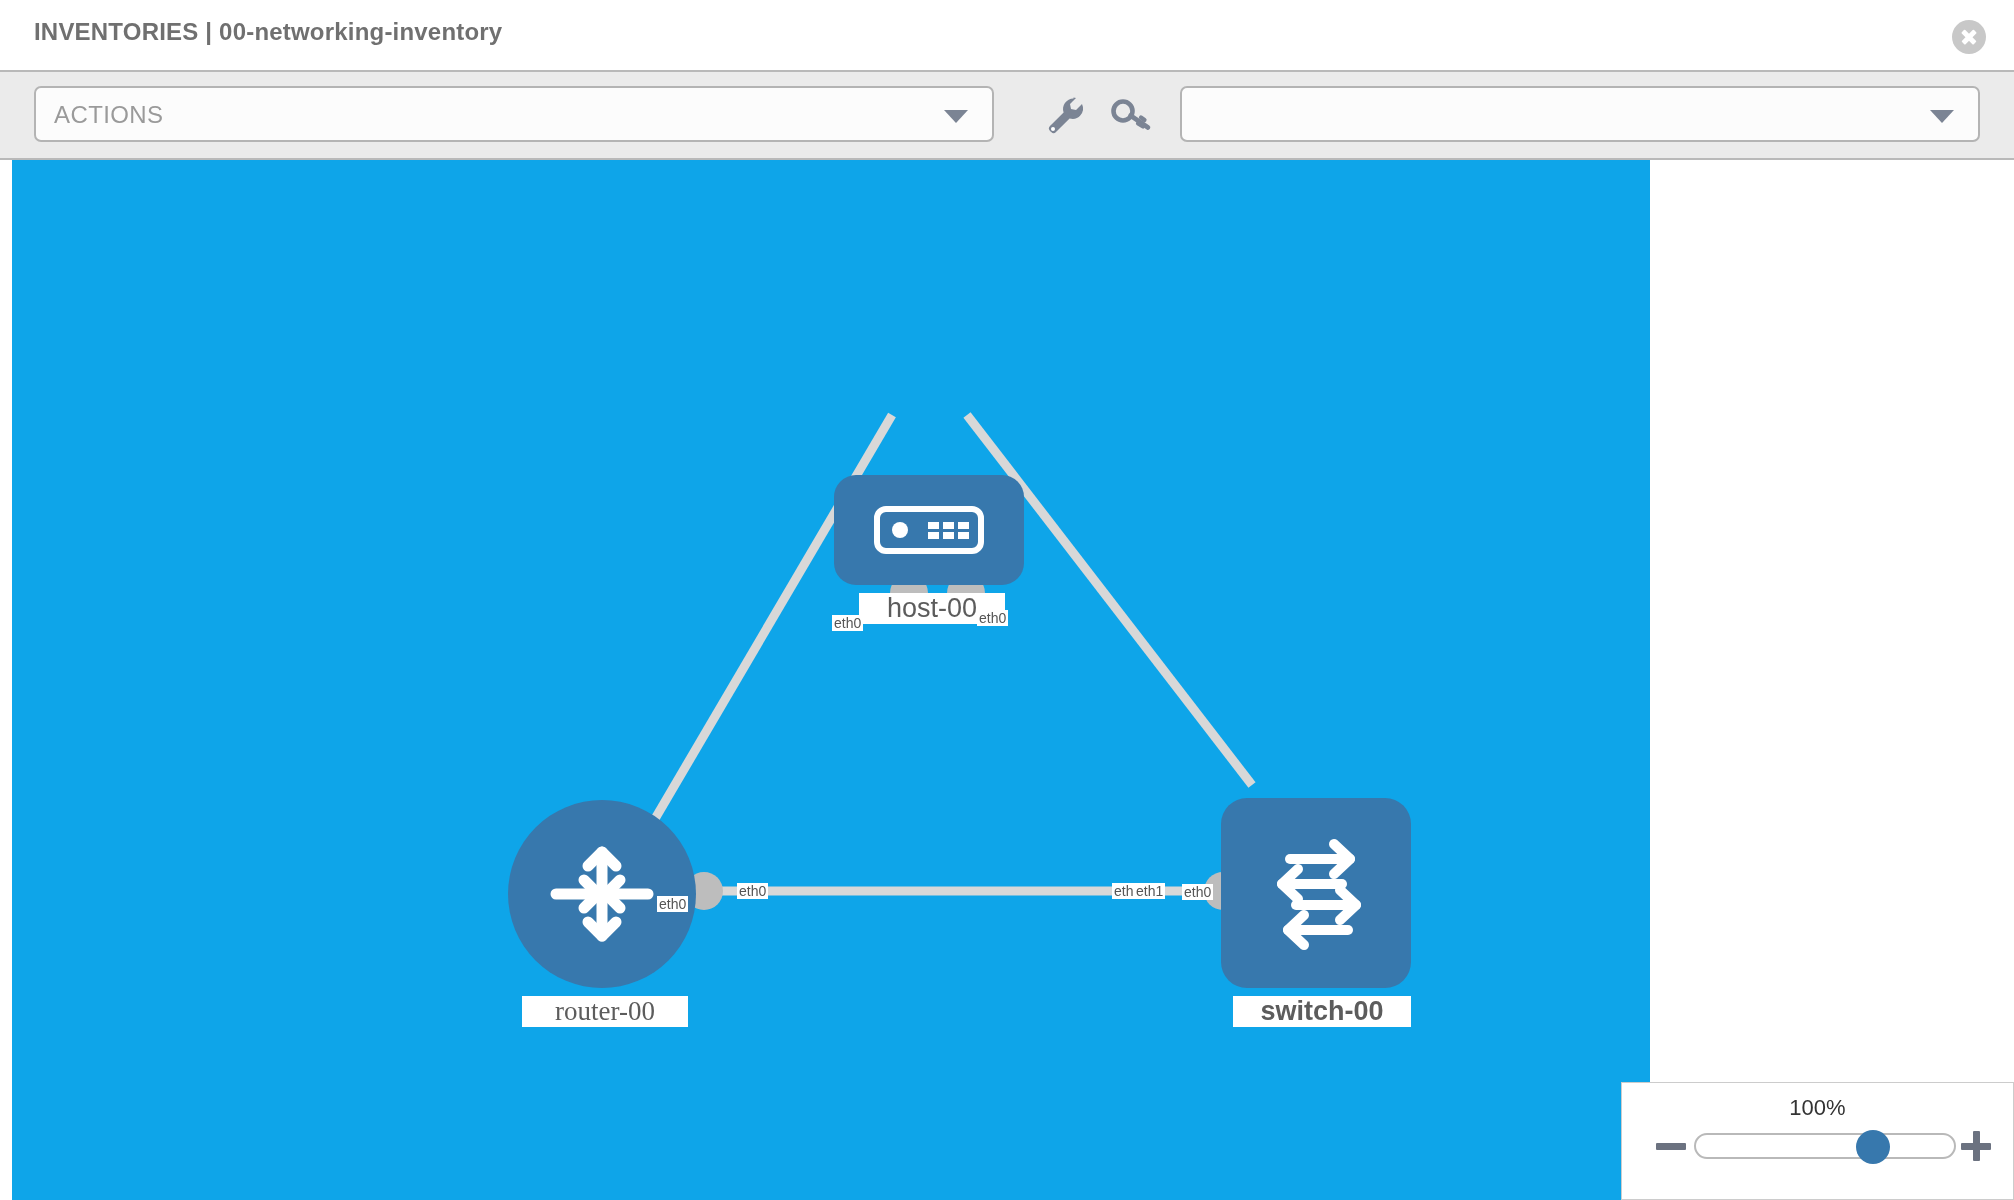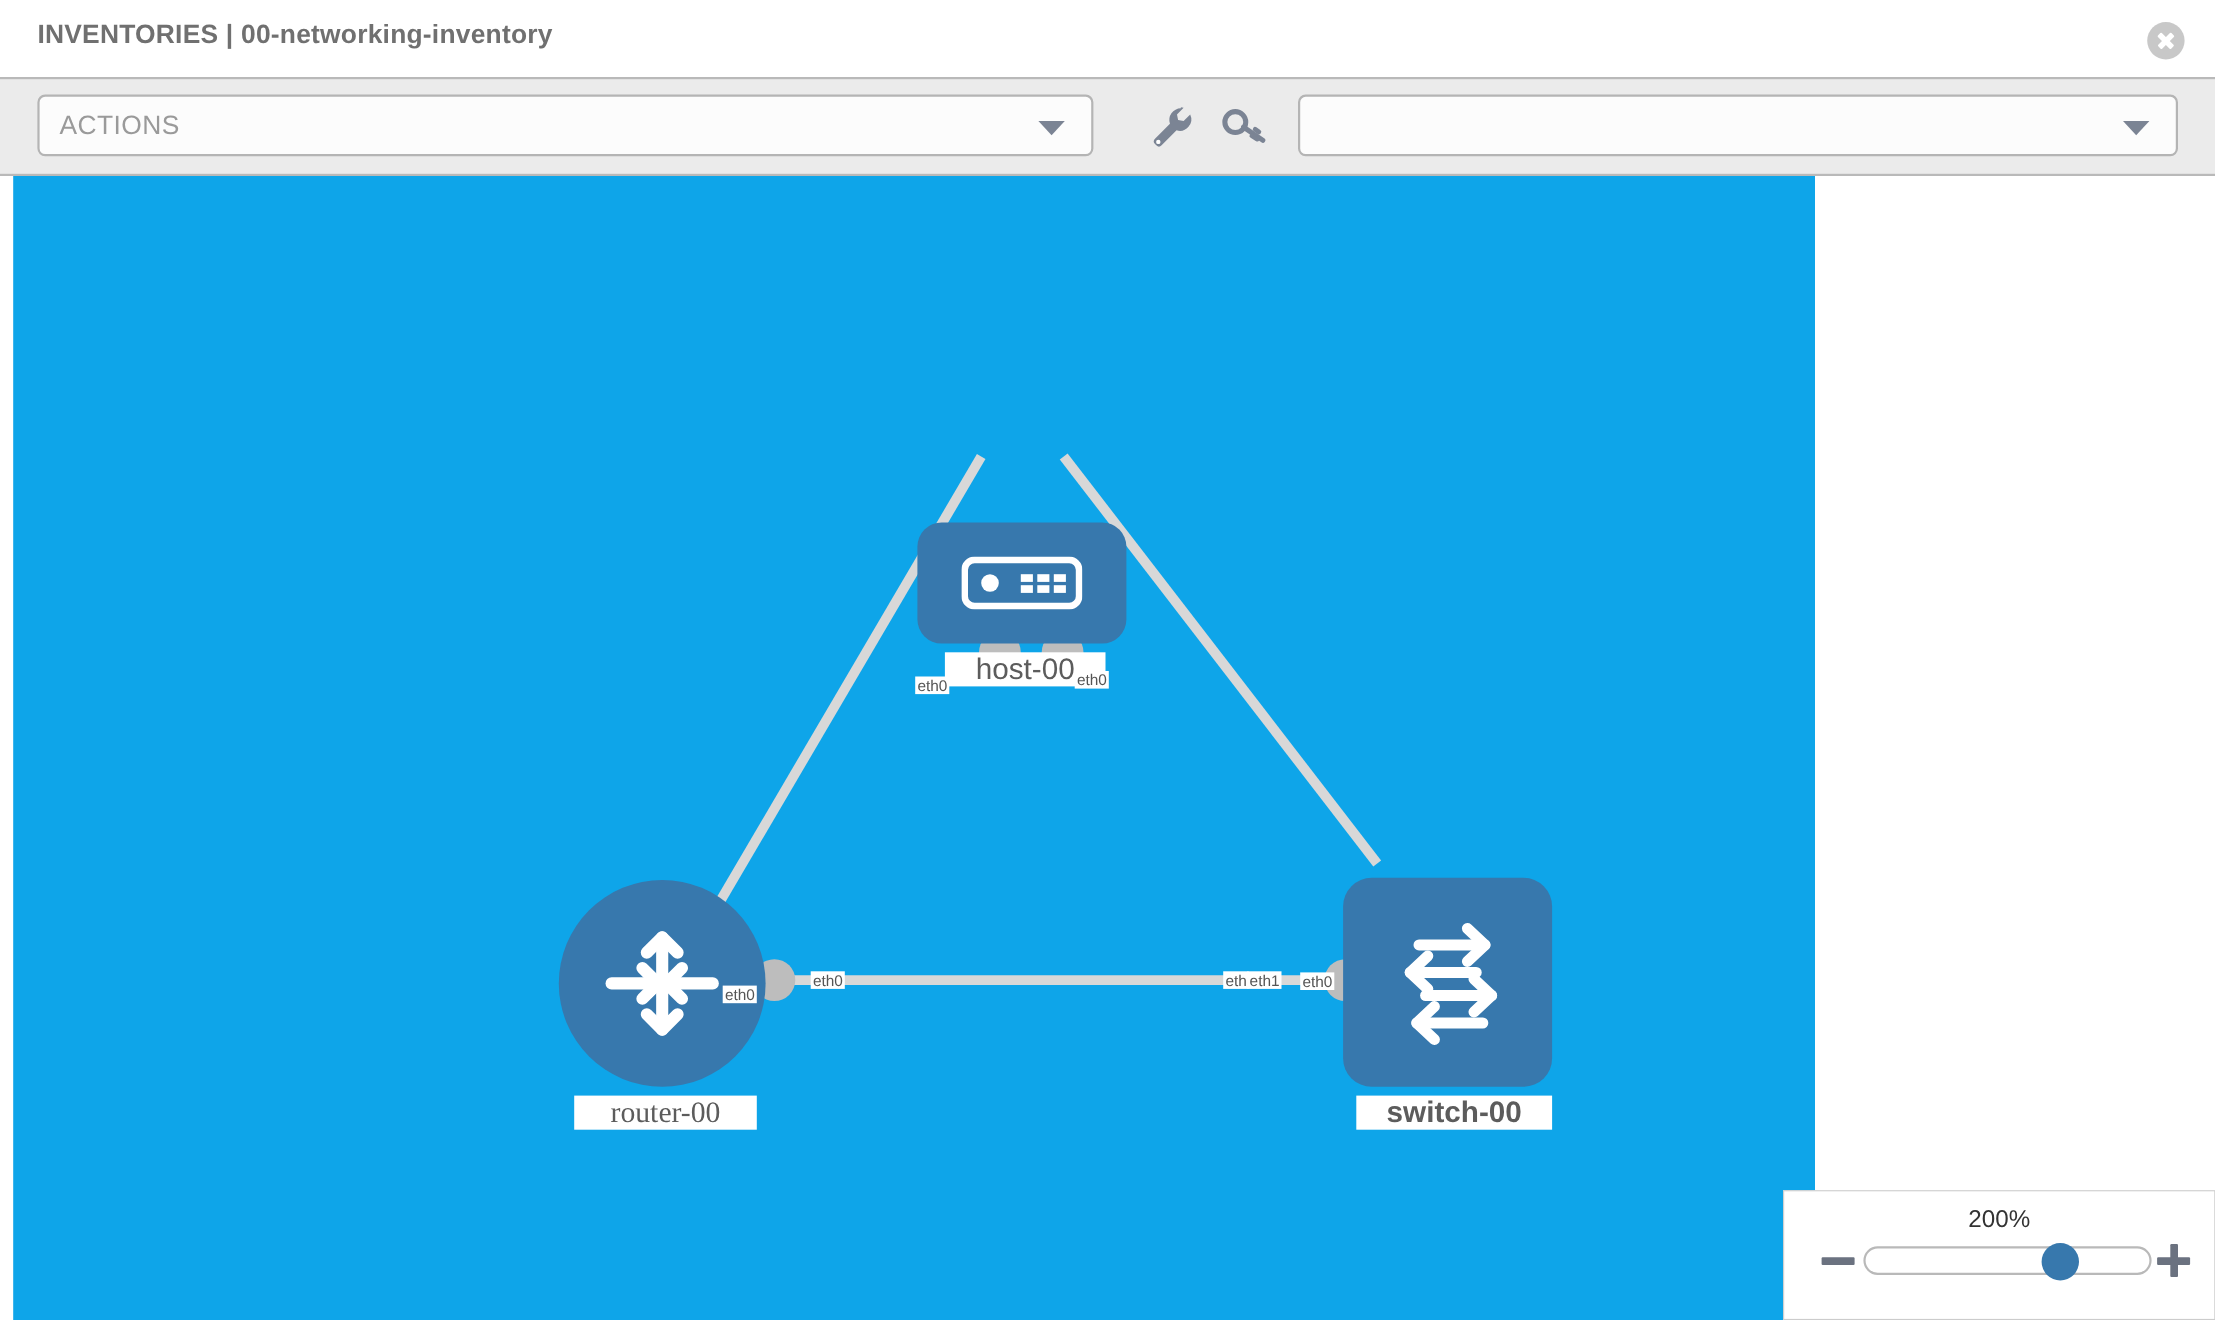--- a/index.html
+++ b/index.html
@@ -372,19 +372,19 @@
 
   <div class="if-label" style="left:645px; top:736px;">eth0</div>
   <div class="if-label" style="left:1170px; top:724px;">eth0</div>
 
   <div class="if-label" style="left:725px; top:723px;">eth0</div>
   <div class="if-label" style="left:1100px; top:723px;">eth</div>
   <div class="if-label" style="left:1122px; top:723px;">eth1</div>
 </div>
 
 <div class="zoom-panel">
-  <div class="zoom-value">200%</div>
+  <div class="zoom-value">100%</div>
   <div class="zoom-minus"></div>
   <div class="zoom-track">
     <div class="zoom-thumb" style="left:160px;"></div>
   </div>
   <div class="zoom-plus"></div>
 </div>
 
 </body></html>

